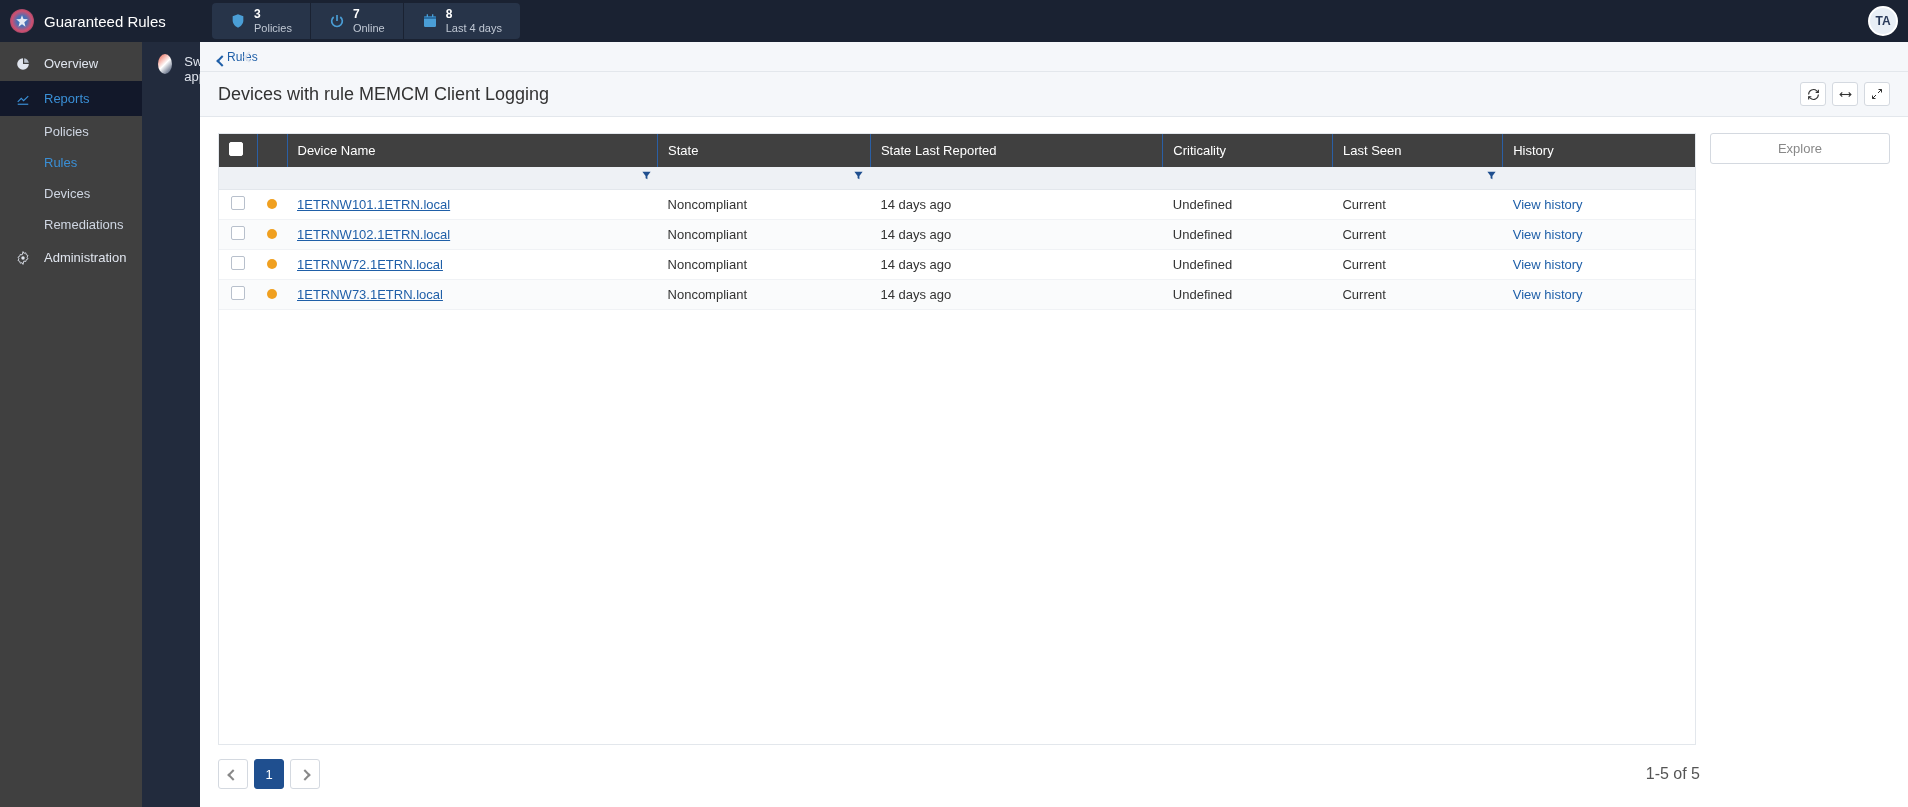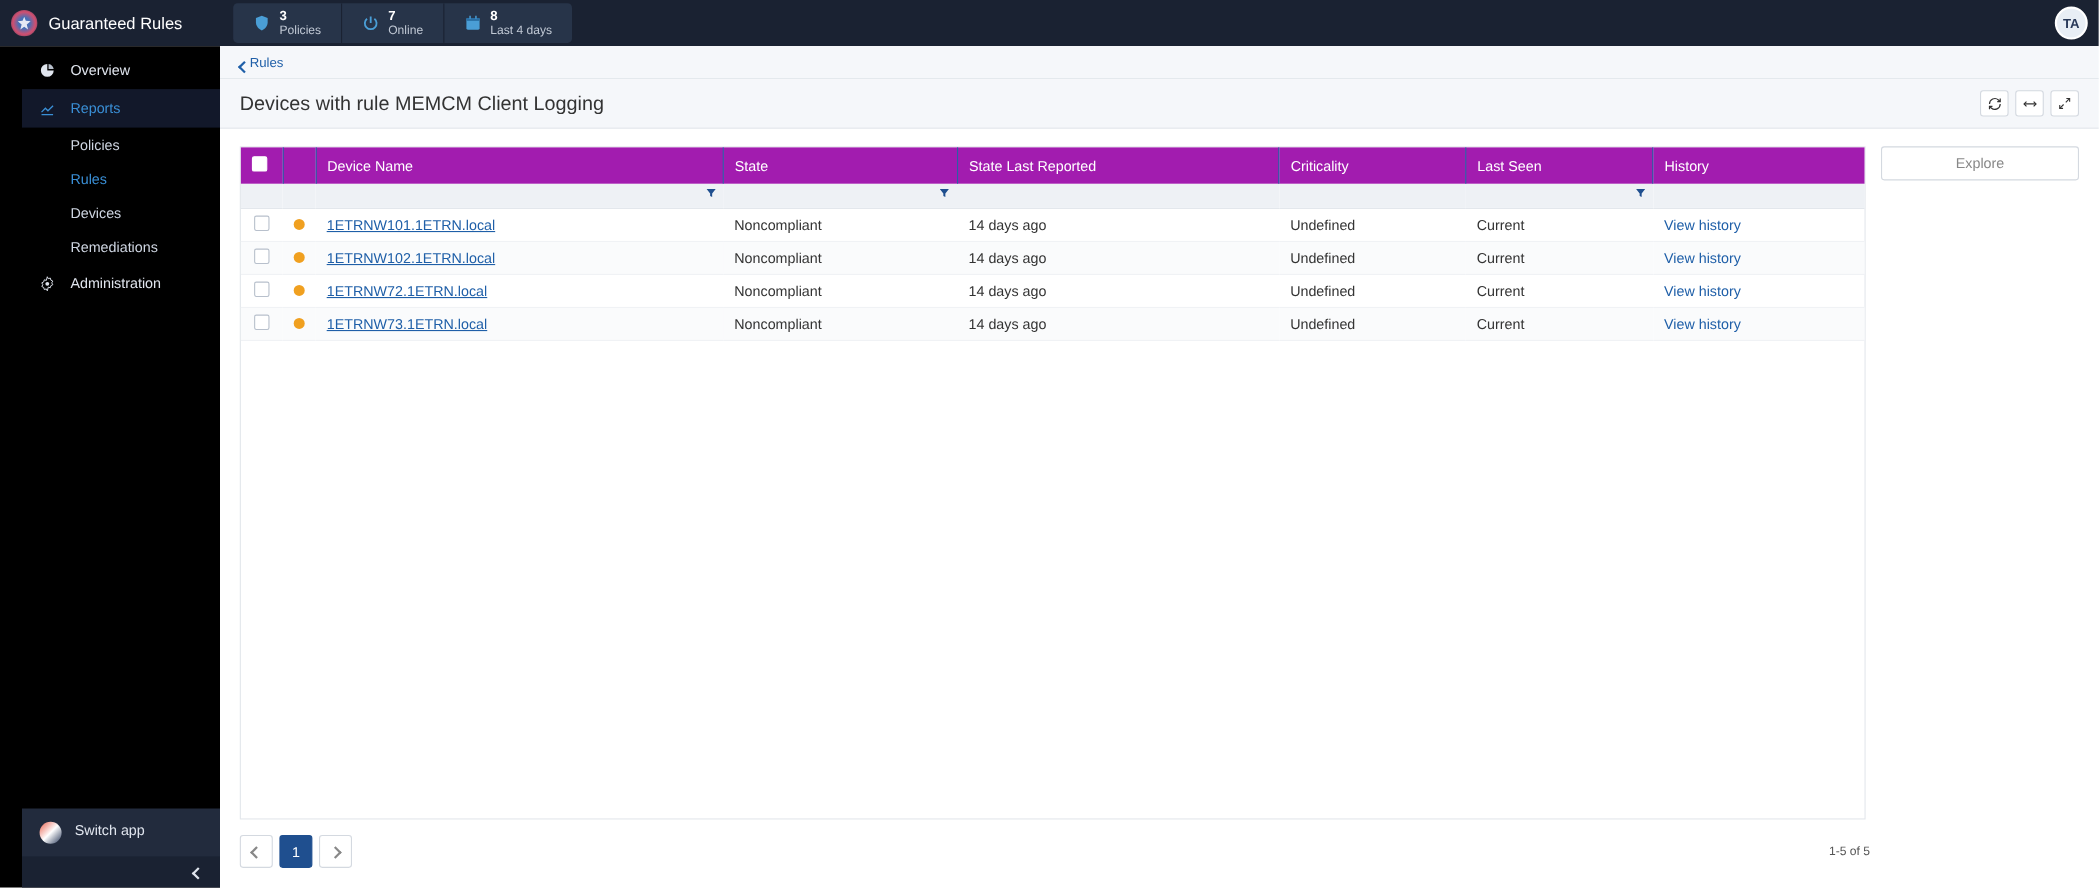--- a/index.html
+++ b/index.html
@@ -14,21 +14,21 @@
   .stat { display: flex; align-items: center; gap: 8px; padding: 0 18px; border-right: 1px solid #1a2232; }
   .stat:last-child { border-right: none; }
   .stat-icon { font-size: 16px; color: #4a9ed6; }
   .stat-txt { display:flex; flex-direction: column; line-height: 1.1; }
   .stat-num { font-size: 12px; font-weight: 600; }
   .stat-lbl { font-size: 11px; color: #c0c8d4; }
   .avatar { margin-left: auto; width: 30px; height: 30px; border-radius: 50%; background: #e8eef5; color: #2a3a5a; display:flex; align-items:center; justify-content:center; font-size: 12px; font-weight:600; border:2px solid #fff; }
   
   .main { flex: 1; display: flex; min-height: 0; }
   
-  .sidebar { width: 200px; background: #000000; color: #e0e5ee; display:flex; flex-direction: column; padding-left: 20px; }
+  .sidebar { width: 200px; background: #404040; color: #e0e5ee; display:flex; flex-direction: row; }
   .nav { flex: 1; padding-top: 4px; }
   .nav-item { display:flex; align-items:center; gap: 12px; padding: 10px 16px; font-size: 13px; cursor: pointer; color: #e0e5ee; }
   .nav-item.active { color: #3a8fd6; background: #12182a; }
   .nav-item .icon { width: 16px; text-align:center; font-size: 14px; }
   .nav-sub { padding-left: 44px; }
   .nav-sub .sub-item { padding: 8px 0; font-size: 13px; cursor:pointer; color: #cfd6e2; }
   .nav-sub .sub-item.active { color: #3a8fd6; }
   .switch-app { padding: 12px 16px; display:flex; gap:12px; background: #222b3d; cursor:pointer; }
   .switch-icon { width:20px; height:20px; border-radius:50%; background: linear-gradient(135deg,#e85d4a,#fff 50%,#2a3a5a); display:flex; align-items:center; justify-content:center; font-size:10px; color:#fff; }
   .collapse-bar { height: 28px; display:flex; align-items:center; justify-content:flex-end; padding-right: 16px; cursor:pointer; background:#1a2232; }
@@ -39,39 +39,39 @@
   .page-header { background:#f5f7fa; border-bottom:1px solid #e3e7ec; padding: 10px 18px; display:flex; align-items:center; }
   .page-title { font-size: 18px; font-weight: 500; color:#333; }
   .header-actions { margin-left:auto; display:flex; gap:6px; }
   .icon-btn { width: 26px; height: 24px; border:1px solid #d4d9e0; background:#fff; border-radius:3px; display:flex; align-items:center; justify-content:center; cursor:pointer; font-size:12px; color:#333; }
   .body-row { flex:1; display:flex; gap: 14px; padding: 16px 18px 0 18px; min-height:0; }
   .table-wrap { flex:1; border:1px solid #e3e7ec; display:flex; flex-direction:column; min-height:0; }
   .explore-col { width: 180px; }
   .explore-btn { width:100%; border:1px solid #d4d9e0; background:#fff; color:#888; padding: 7px 0; text-align:center; border-radius:3px; cursor:default; font-size:13px; }
   
   table { width:100%; border-collapse: collapse; }
-  thead.main-head th { background:#a21caf; color:#fff; font-weight:500; font-size:13px; text-align:left; padding: 8px 10px; border-right:1px solid #2a5fa5; }
+  thead.main-head th { background:#404040; color:#fff; font-weight:500; font-size:13px; text-align:left; padding: 8px 10px; border-right:1px solid #2a5fa5; }
   thead.main-head th:last-child { border-right:none; }
   .chk-col { width: 38px; text-align:center; }
   .status-col { width: 30px; }
   thead.filter-row th { background:#eef1f5; height: 22px; border-bottom:1px solid #e3e7ec; position:relative; padding:0; }
   .filter-icon { position:absolute; right:6px; top:3px; color:#1f4f8f; font-size:12px; cursor:pointer; }
   tbody td { padding: 6px 10px; border-bottom:1px solid #f0f2f5; font-size:13px; color:#333; }
   tbody tr:nth-child(even) td { background:#fafbfc; }
   tbody td .device-link { color:#1f5fa8; text-decoration: underline; cursor:pointer; }
   tbody td .history-link { color:#1f5fa8; cursor:pointer; }
   .status-dot { width:10px; height:10px; border-radius:50%; background:#f0a020; display:inline-block; }
   .row-chk { width:14px; height:14px; border:1px solid #b8c0cc; border-radius:2px; display:inline-block; background:#fff; cursor:pointer; }
   .head-chk { width:14px; height:14px; border:1px solid #fff; border-radius:2px; display:inline-block; background:#fff; cursor:pointer; }
   
   .pager-row { display:flex; align-items:center; padding: 14px 18px 18px 18px; }
   .pager { display:flex; gap:6px; }
   .pager-btn { width:30px; height:30px; border:1px solid #d4d9e0; background:#fff; border-radius:3px; display:flex; align-items:center; justify-content:center; cursor:pointer; color:#888; }
   .pager-btn.current { background:#1f4f8f; color:#fff; border-color:#1f4f8f; }
-  .pager-info { margin-left:auto; font-size:11px; color:#555; margin-right: 190px; }
+  .pager-info { margin-left:auto; font-size:16px; color:#555; margin-right: 190px; }
   .chev::before{content:"";display:inline-block;width:6px;height:6px;border-left:2px solid currentColor;border-bottom:2px solid currentColor;transform:rotate(45deg);}
   .chev.r::before{transform:rotate(-135deg);}
   svg { display:block; }
 </style>
 </head>
 <body>
 
 <div class="app">
 
   <div class="topbar">

